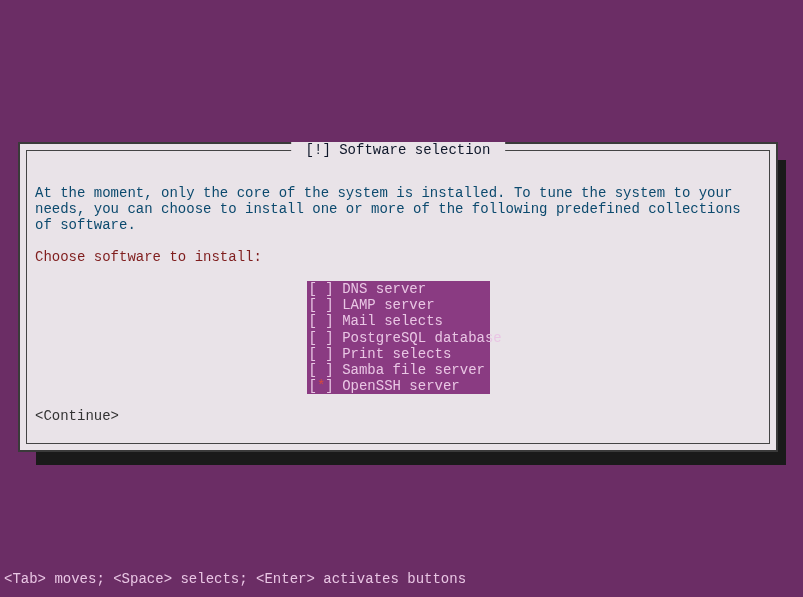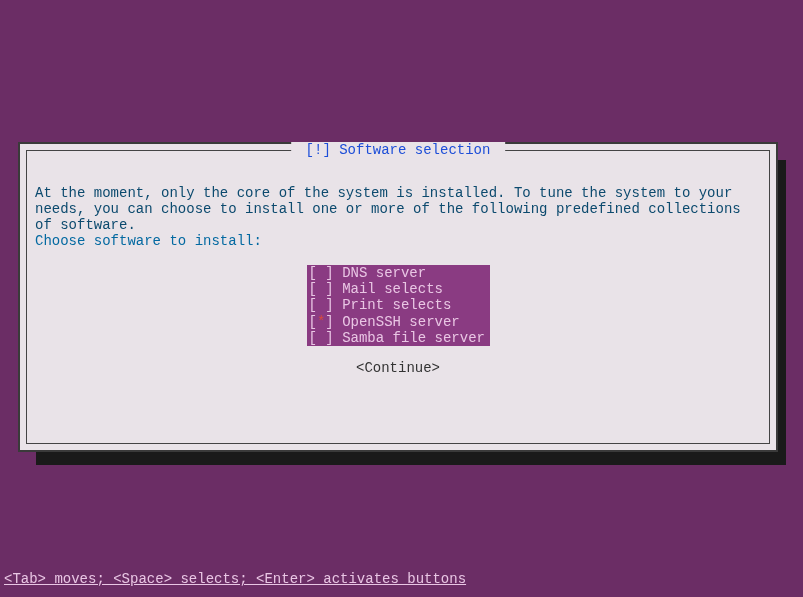--- a/index.html
+++ b/index.html
@@ -37,85 +37,86 @@
     height: 100%;
     position: relative;
     padding: 34px 8px 8px 8px;
   }
   .dialog-title {
     position: absolute;
     top: -9px;
     left: 50%;
     transform: translateX(-50%);
     background: #e9e3e8;
-    color: #1d4ed8;
+    color: #0f172a;
     padding: 0 6px;
     white-space: pre;
   }
   .body-text {
     color: #0c4a6e;
     line-height: 1.15;
     white-space: pre-wrap;
   }
   .prompt {
-    color: #0369a1;
+    color: #7f1d1d;
+    margin-top: 16px;
     margin-bottom: 16px;
   }
   .options {
     width: 183px;
     margin: 0 auto;
     background: #8a3b82;
     color: #e9c6e4;
   }
   .option {
     white-space: pre;
     padding: 0 2px;
     line-height: 1.15;
     cursor: pointer;
   }
   .option .mark {
     color: #d94a3a;
   }
   .continue-row {
-    text-align: center;
     margin-top: 14px;
   }
   .continue-btn {
     color: #333;
     cursor: pointer;
     white-space: pre;
   }
   .footer-hint {
     position: absolute;
     left: 4px;
     bottom: 10px;
     color: #e9c6e4;
     white-space: pre;
-    text-decoration: underline;
   }
 </style>
 </head>
 <body>
 
 <div class="dialog-shadow"></div>
 
 <div class="dialog">
   <div class="dialog-inner">
     <span class="dialog-title"> <span>[!] Software selection</span> </span>
 
     <div class="body-text">At the moment, only the core of the system is installed. To tune the system to your needs, you can choose to install one or more of the following predefined collections of software.</div>
 
     <div class="prompt">Choose software to install:</div>
 
     <div class="options" id="options">
         <div class="option">[<span class="mark"> </span>] <span>DNS server</span></div>
+        <div class="option">[<span class="mark"> </span>] <span>LAMP server</span></div>
         <div class="option">[<span class="mark"> </span>] <span>Mail selects</span></div>
+        <div class="option">[<span class="mark"> </span>] <span>PostgreSQL database</span></div>
         <div class="option">[<span class="mark"> </span>] <span>Print selects</span></div>
+        <div class="option">[<span class="mark"> </span>] <span>Samba file server</span></div>
         <div class="option">[<span class="mark">*</span>] <span>OpenSSH server</span></div>
-        <div class="option">[<span class="mark"> </span>] <span>Samba file server</span></div>
       </div>
 
     <div class="continue-row">
       <span class="continue-btn">&lt;Continue&gt;</span>
     </div>
   </div>
 </div>
 
 <div class="footer-hint">&lt;Tab&gt; moves; &lt;Space&gt; selects; &lt;Enter&gt; activates buttons</div>
 

